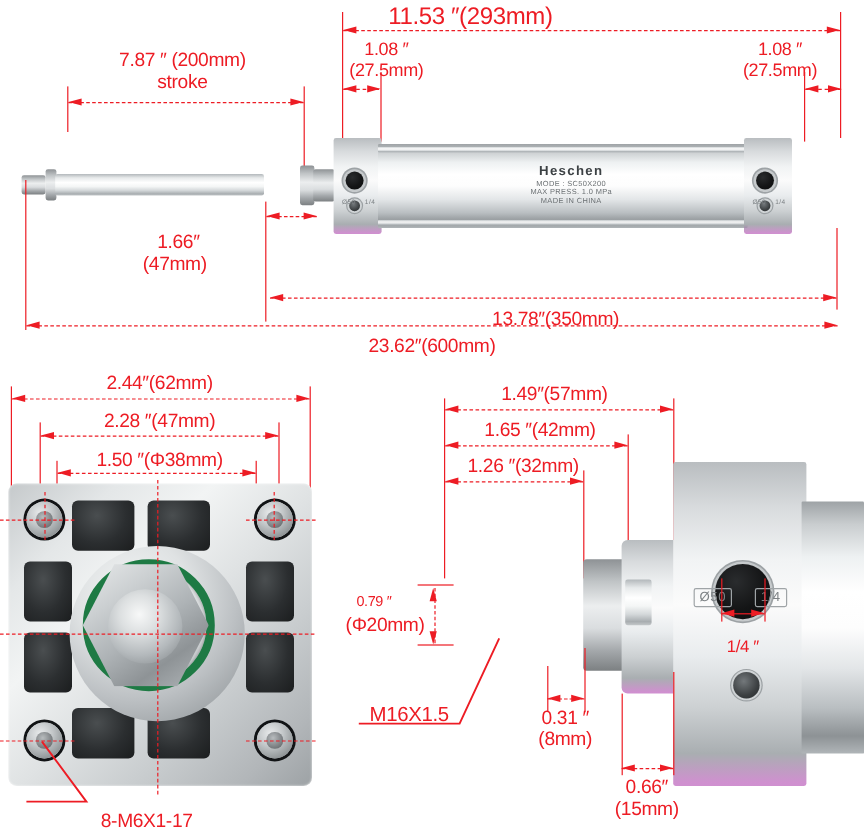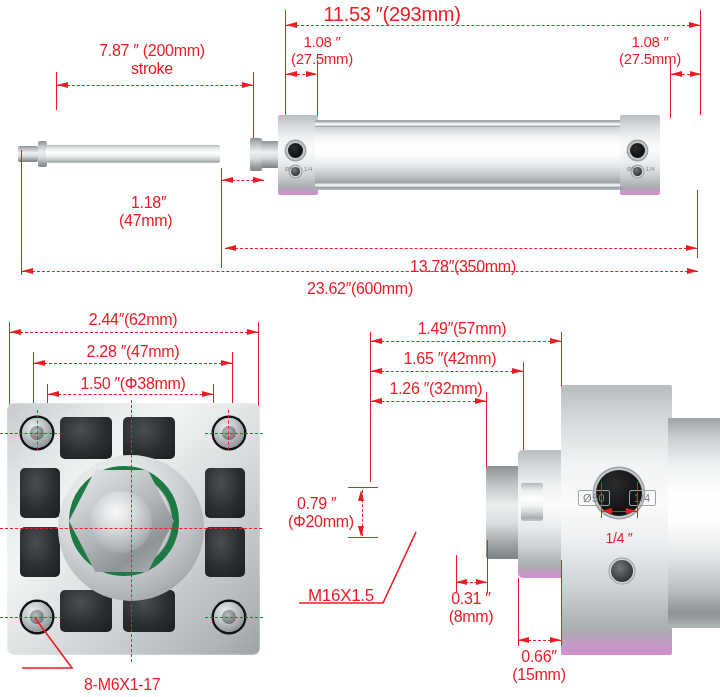--- a/index.html
+++ b/index.html
@@ -232,22 +232,28 @@
   <div class="metal-h" style="left:315px; top:120px; width:308px; height:70px;"></div>
   <div class="metal-h" style="left:315px; top:122px; width:308px; height:5px; opacity:.85;"></div>
   <div class="metal-h" style="left:315px; top:183px; width:308px; height:5px; opacity:.85;"></div>
 
   <div class="alum" style="left:620px; top:115px; width:40px; height:80px;"></div>
   <div class="port-hole" style="left:630px; top:143px; width:15px; height:15px;"></div>
   <div class="screw-hole" style="left:633px; top:167px; width:9px; height:9px;"></div>
   <div class="stamp" style="left:627px; top:123px;">Ø50</div>
   <div class="stamp" style="left:646px; top:123px;">1/4</div>
 
-
-  <div class="dim c" style="left:131px; top:194px; font-size:16px;">1.18″</div>
+  <div class="label-block" style="left:428px; top:138px; width:96px;">
+    <div class="brand">Heschen</div>
+    <div class="spec" style="margin-top:2px;">MODE : SC50X200</div>
+    <div class="spec" style="margin-top:1px;">MAX PRESS.        1.0 MPa</div>
+    <div class="spec" style="margin-top:1px;">MADE  IN  CHINA</div>
+  </div>
+
+  <div class="dim c" style="left:131px; top:194px; font-size:16px;">1.66″</div>
   <div class="dim c" style="left:119px; top:212px; font-size:16px;">(47mm)</div>
   <div class="dash" style="left:222px; top:180px; width:42px;"></div>
   <div class="arL" style="left:222px; top:176.5px;"></div>
   <div class="arR" style="left:253px; top:176.5px;"></div>
   <div class="ext" style="left:221px; top:168px; height:100px;"></div>
 
   <div class="dim c" style="left:463px; top:258px; transform:translateX(-50%); font-size:16px;">13.78″(350mm)</div>
   <div class="dash" style="left:225px; top:248px; width:472px;"></div>
   <div class="arL" style="left:225px; top:244.5px;"></div>
   <div class="arR" style="left:686px; top:244.5px;"></div>
@@ -348,21 +354,21 @@
 
   <div class="metal-h" style="left:668px; top:418px; width:52px; height:210px;"></div>
 
   <div class="solidv" style="left:601px; top:482px; height:36px;"></div>
   <div class="solidv" style="left:637px; top:482px; height:36px;"></div>
   <div class="solidh" style="left:601px; top:511px; width:36px;"></div>
   <div class="arL" style="left:601px; top:507.5px;"></div>
   <div class="arR" style="left:626px; top:507.5px;"></div>
   <div class="dim c" style="left:619px; top:531px; transform:translateX(-50%); font-size:14px;">1/4 ″</div>
 
-  <div class="dim" style="left:297px; top:495px; font-size:16px;">0.79 ″</div>
+  <div class="dim" style="left:297px; top:495px; font-size:12px;">0.79 ″</div>
   <div class="dim" style="left:288px; top:513px; font-size:16px;">(Φ20mm)</div>
   <div class="dashv" style="left:362px; top:490px; height:46px;"></div>
   <div class="arU" style="left:358.4px; top:490px;"></div>
   <div class="arD" style="left:358.4px; top:526px;"></div>
   <div class="exth" style="left:348px; top:487px; width:30px;"></div>
   <div class="exth" style="left:348px; top:537px; width:30px;"></div>
 
   <svg style="position:absolute; left:295px; top:520px; width:130px; height:95px; overflow:visible;">
     <polyline points="121,12 88,83 4,83" fill="none" stroke="#ed1c24" stroke-width="1.6"></polyline>
   </svg>

